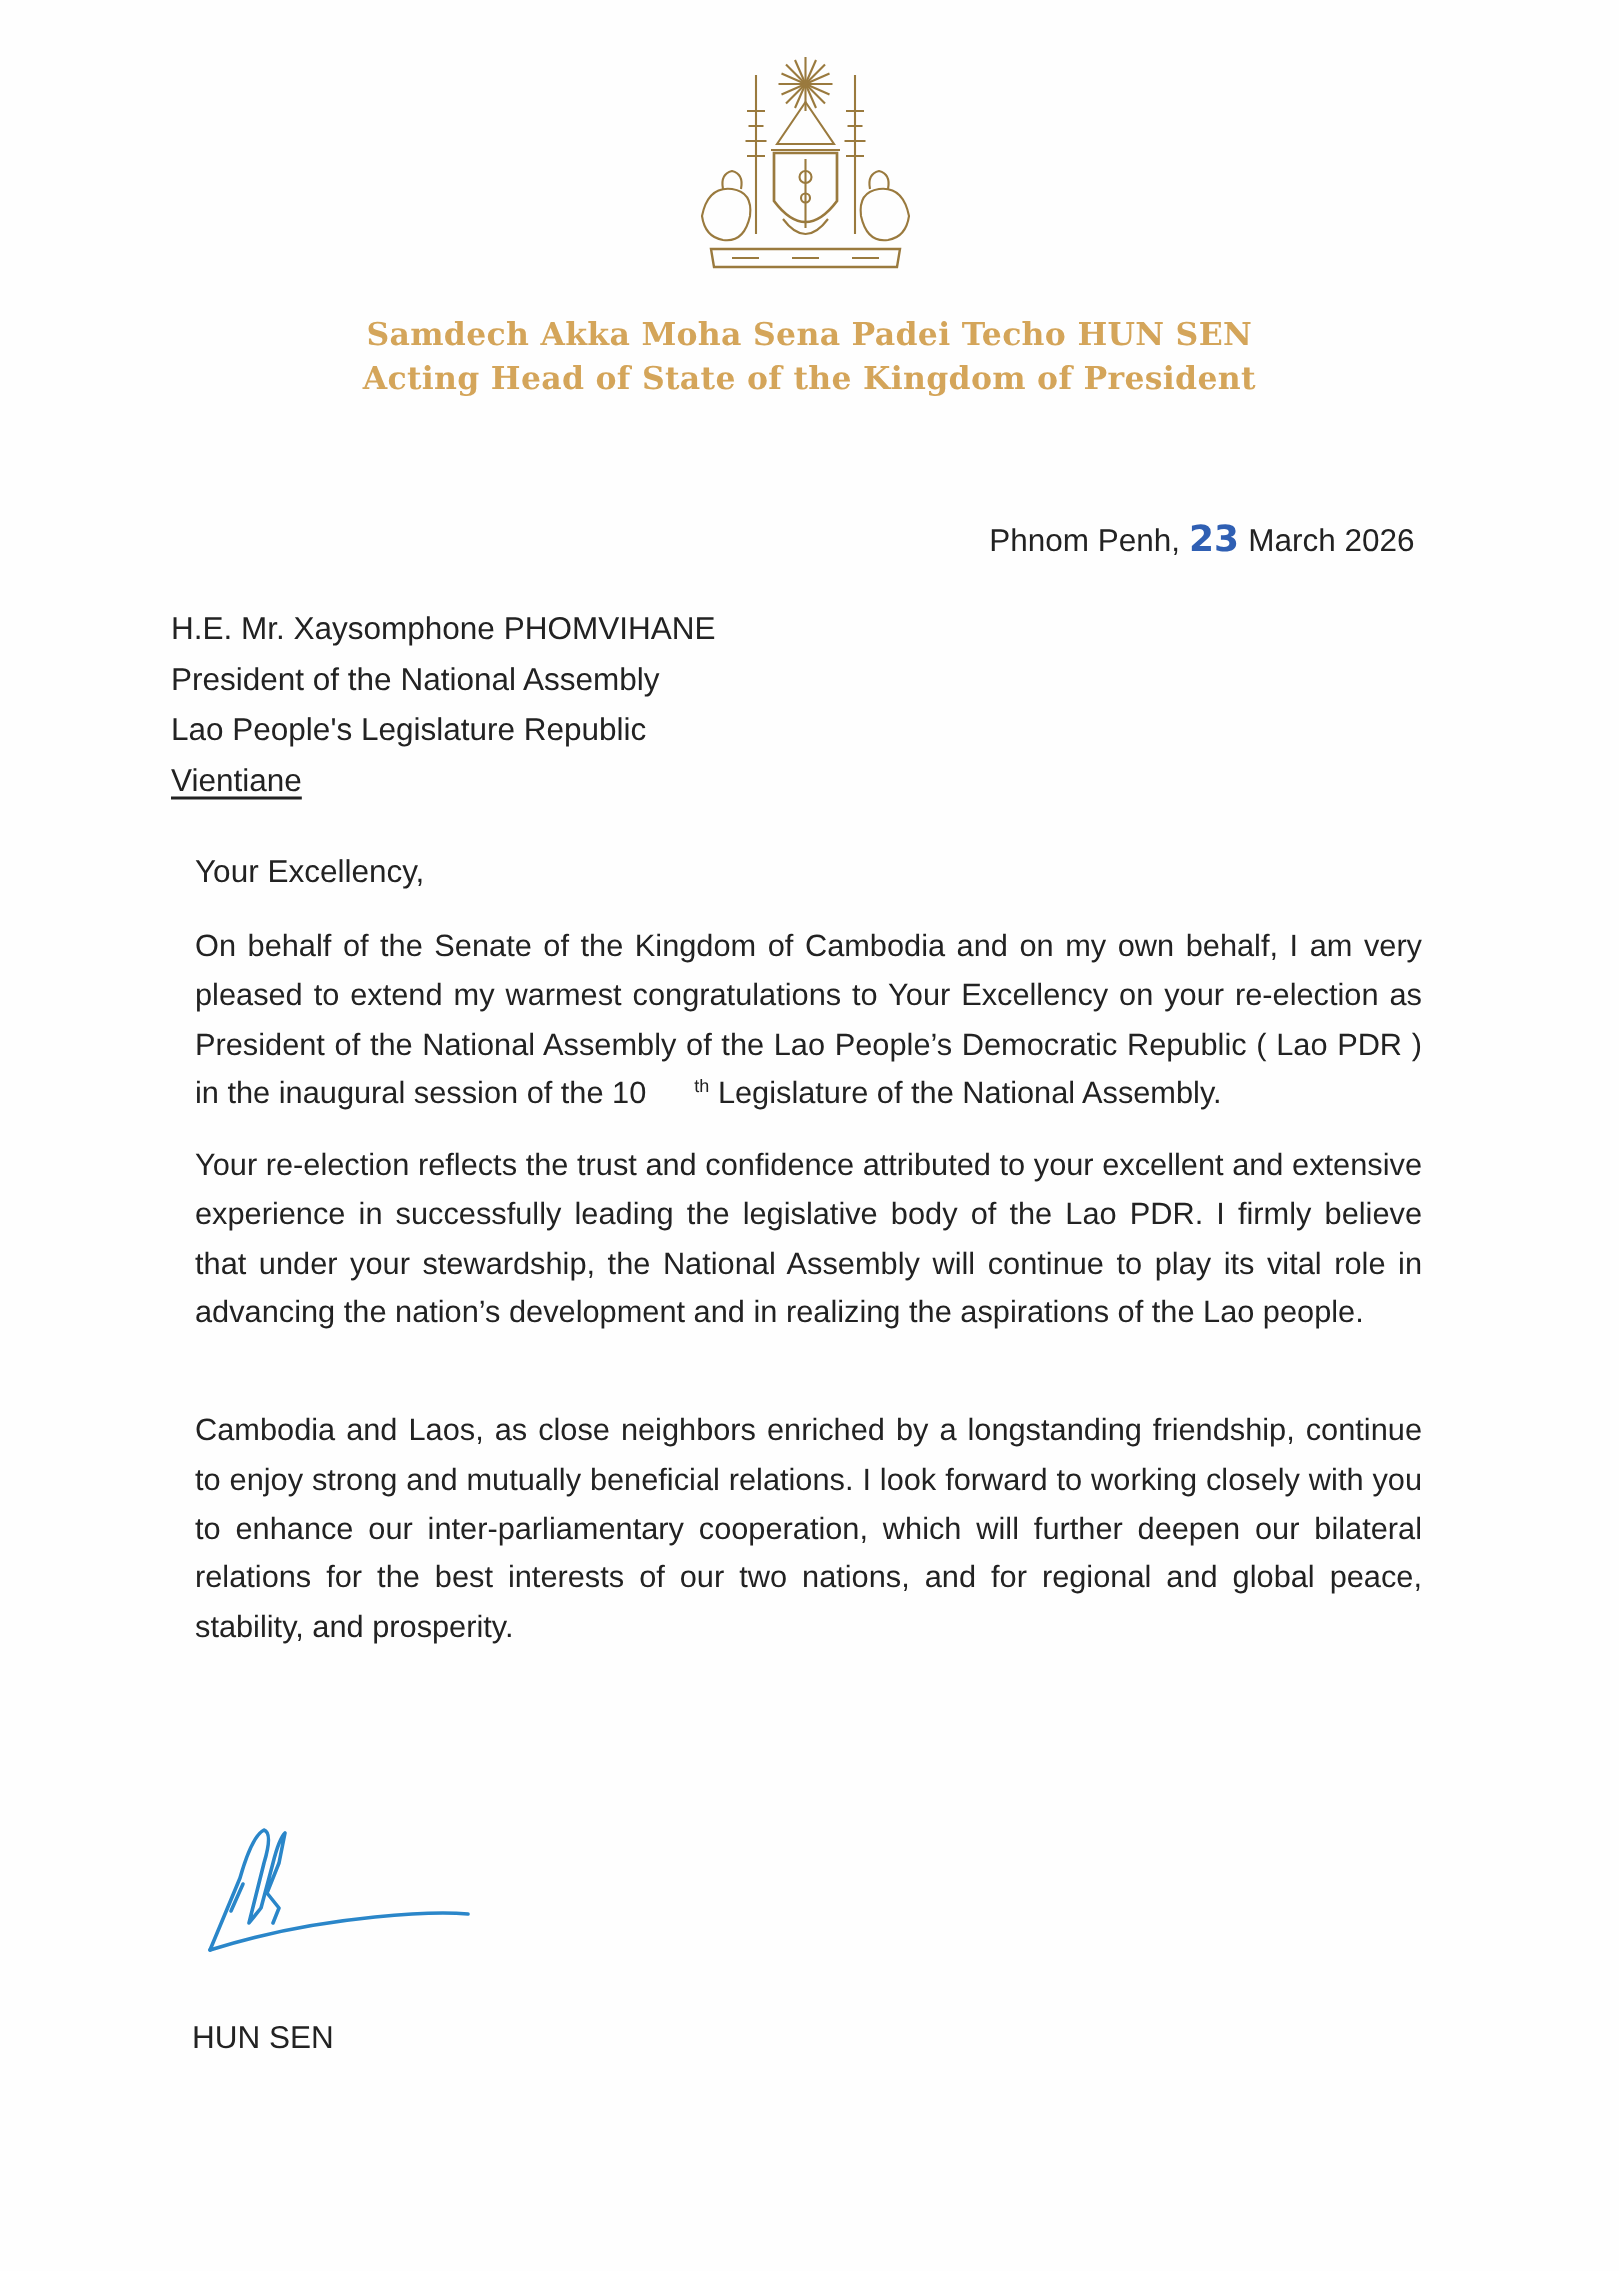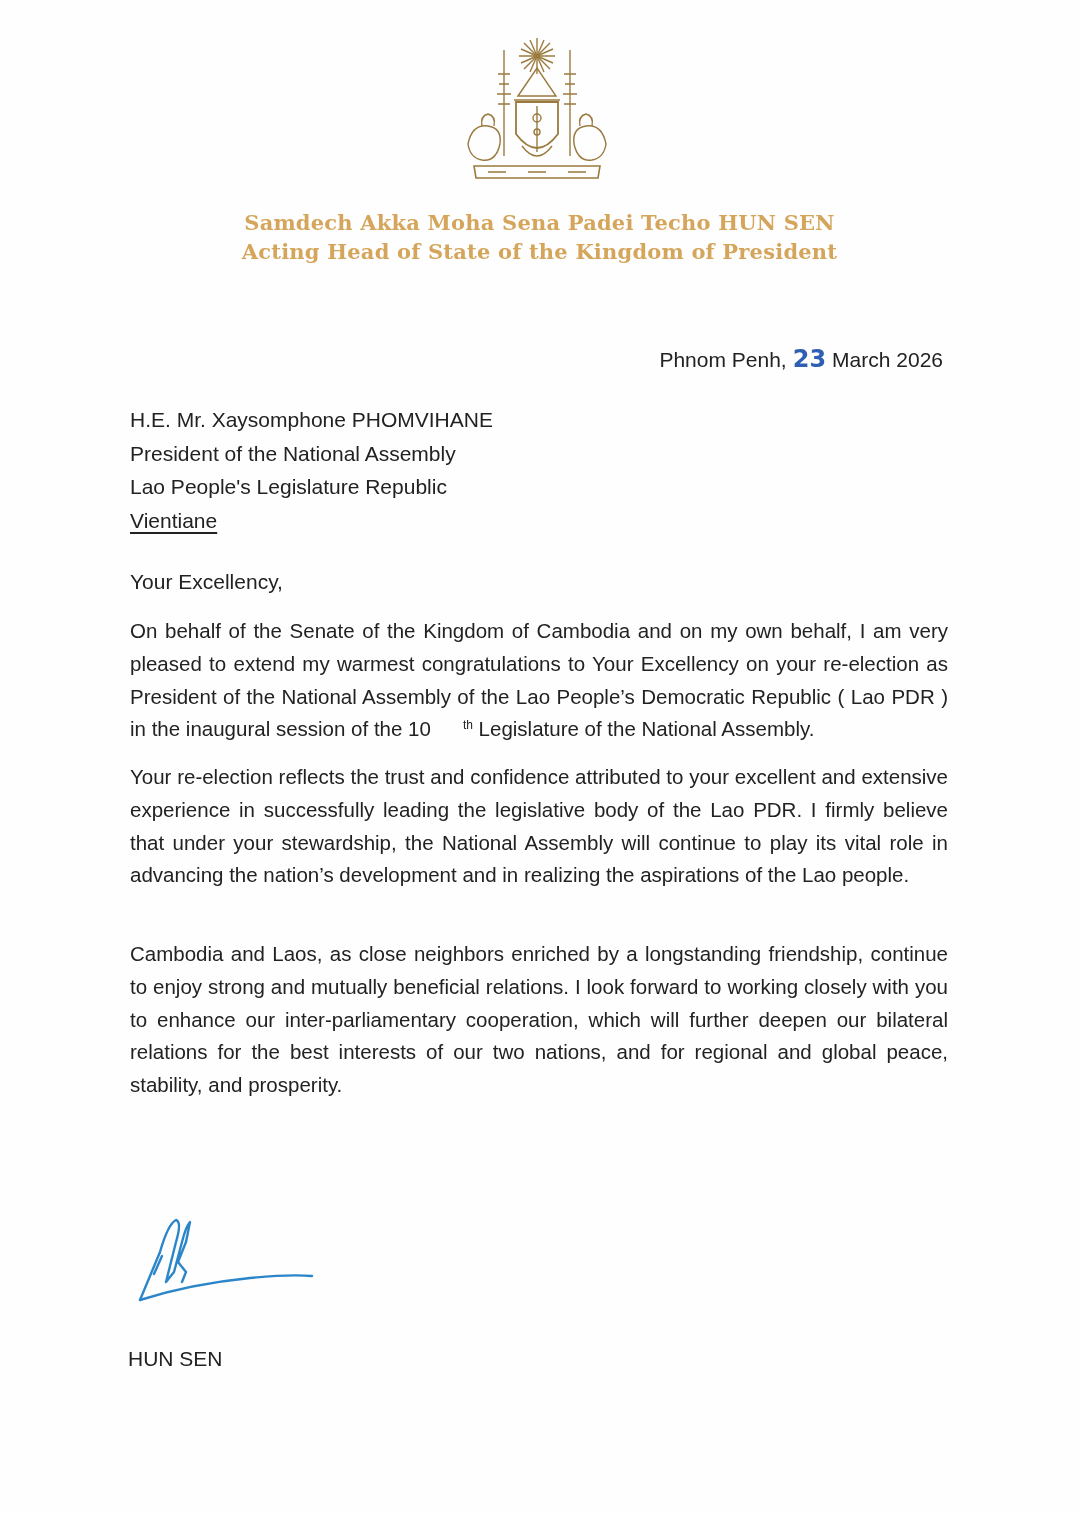--- a/index.html
+++ b/index.html
@@ -8,21 +8,21 @@
   .page { position:absolute; inset:0; background:#fefefe; }
   .emblem { position:absolute; left:458px; top:34px; width:158px; height:152px; }
   .letterhead { position:absolute; left:0; width:1079px; text-align:center;
                 font-family:"DejaVu Serif", "Liberation Serif", serif; font-weight:bold;
                 color:#d4a55a; font-size:21px; letter-spacing:0.2px; }
   .lh1 { top:210px; }
   .lh2 { top:239px; }
   .date { position:absolute; right:136px; top:333px; font-size:21px; color:#222;margin-top:12px; }
   .date .day { color:#2f5fb3; font-weight:bold; font-size:24px; margin:0 6px;
                font-family:"DejaVu Sans", sans-serif; }
-  .addr { position:absolute; left:130px; top:403px; font-size:21px; line-height:33.5px; }
+  .addr { position:absolute; left:114px; top:403px; font-size:21px; line-height:33.5px; }
   .addr div { white-space:nowrap; }
   .addr .city { text-decoration:underline; text-underline-offset:4px; }
   .salutation { position:absolute; left:130px; top:570px; font-size:21px; }
   .body { position:absolute; left:130px; width:818px; font-size:20.5px; line-height:32.8px;
           text-align:justify; font-family:"Liberation Sans Narrow","Liberation Sans",sans-serif; }
   .p1 { top:615px; }
   .p2 { top:761px; }
   .p3 { top:938px; }
   .p4 { top:1118px; }
   .body sup { font-size:12px; line-height:0;padding-left:32px; }

